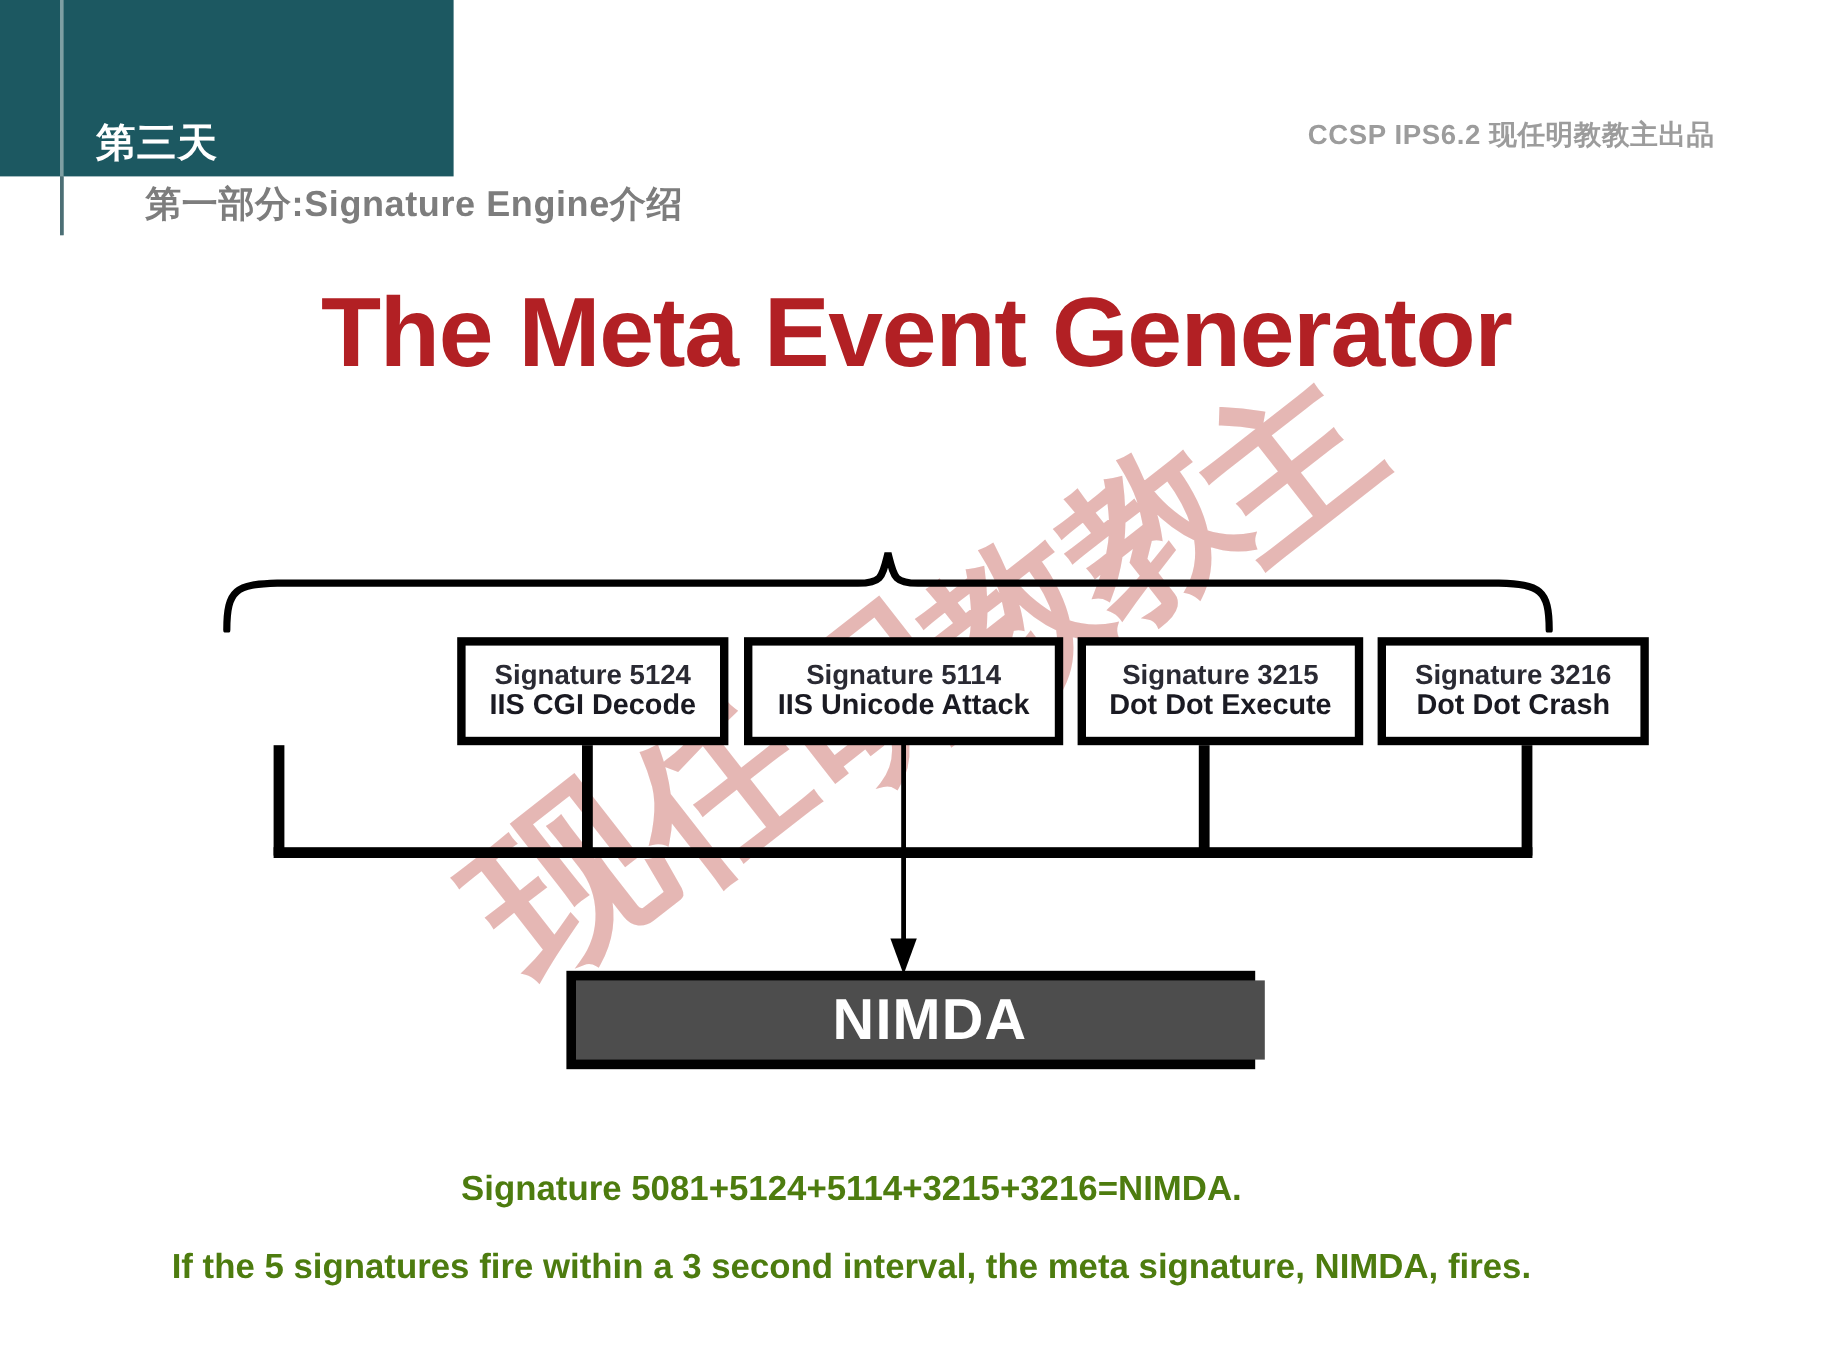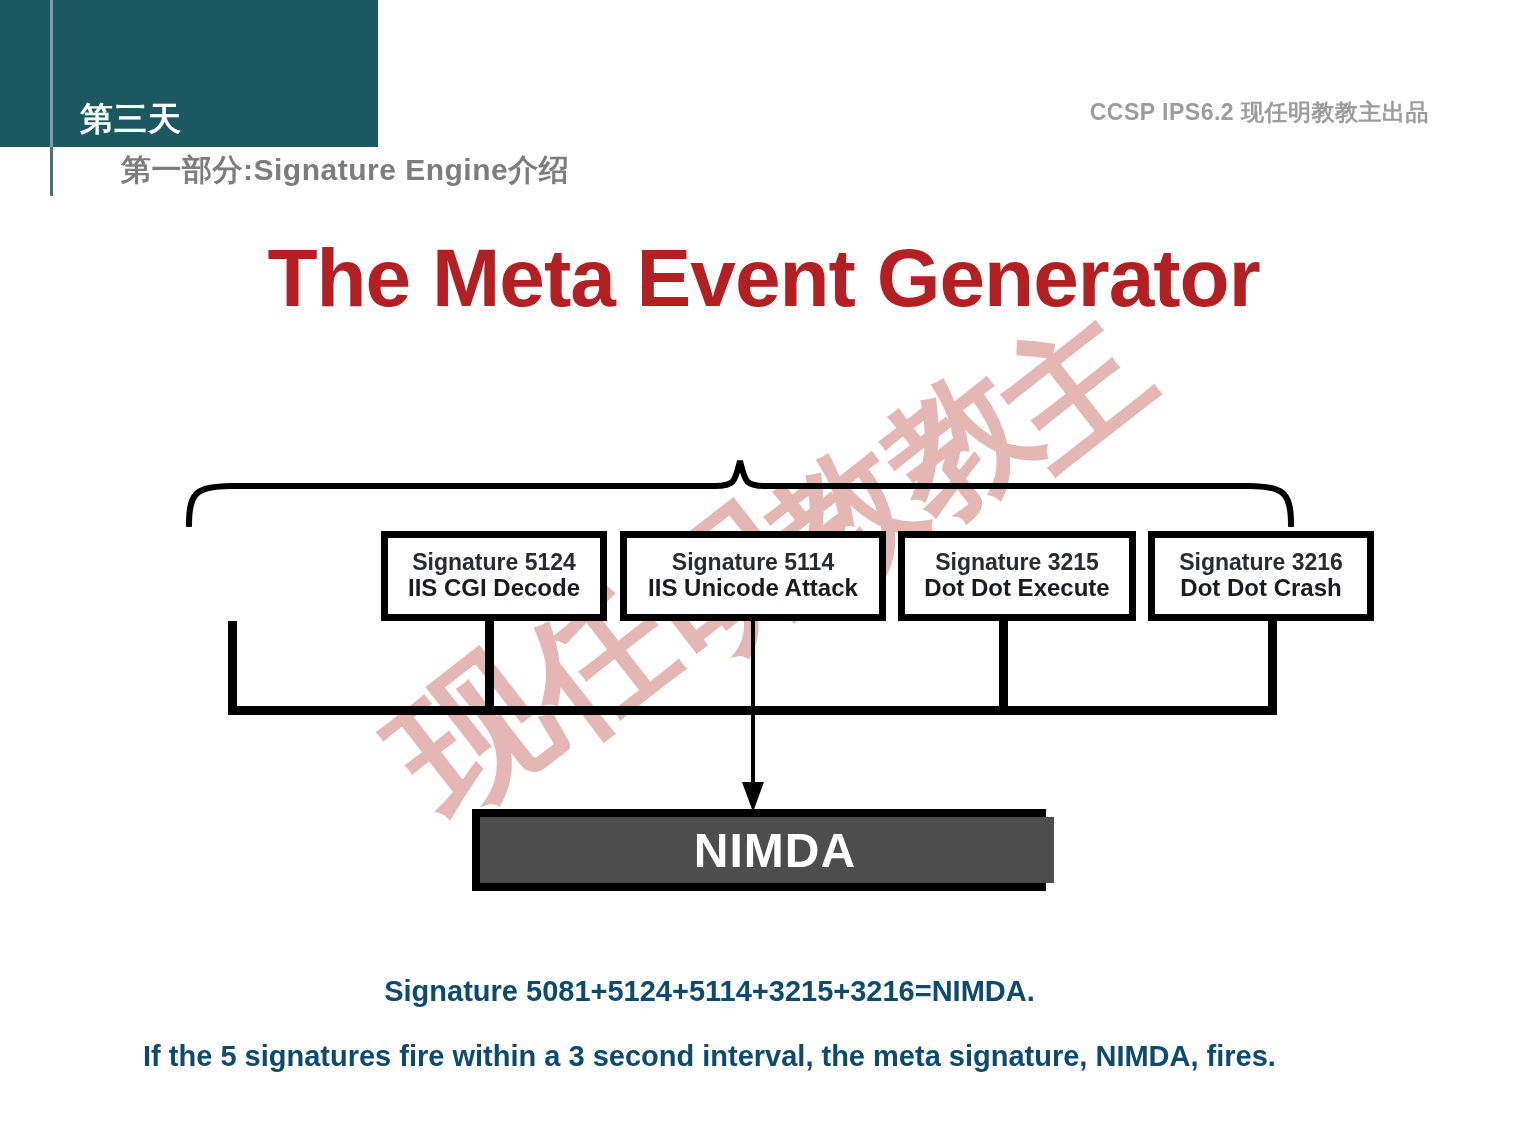--- a/index.html
+++ b/index.html
@@ -190,21 +190,21 @@
     font-weight: bold;
     color: #ffffff;
     letter-spacing: 1px;
   }
 
   .caption {
     position: absolute;
     width: 1419px;
     text-align: center;
     font-weight: bold;
-    color: #0c4a6e;
+    color: #4d7c0f;
     white-space: nowrap;
   }
   .caption-1 { top: 975px; font-size: 29px; }
   .caption-2 { top: 1040px; font-size: 29px; }
 </style>
 </head>
 <body>
 
 <div id="slide">
 

